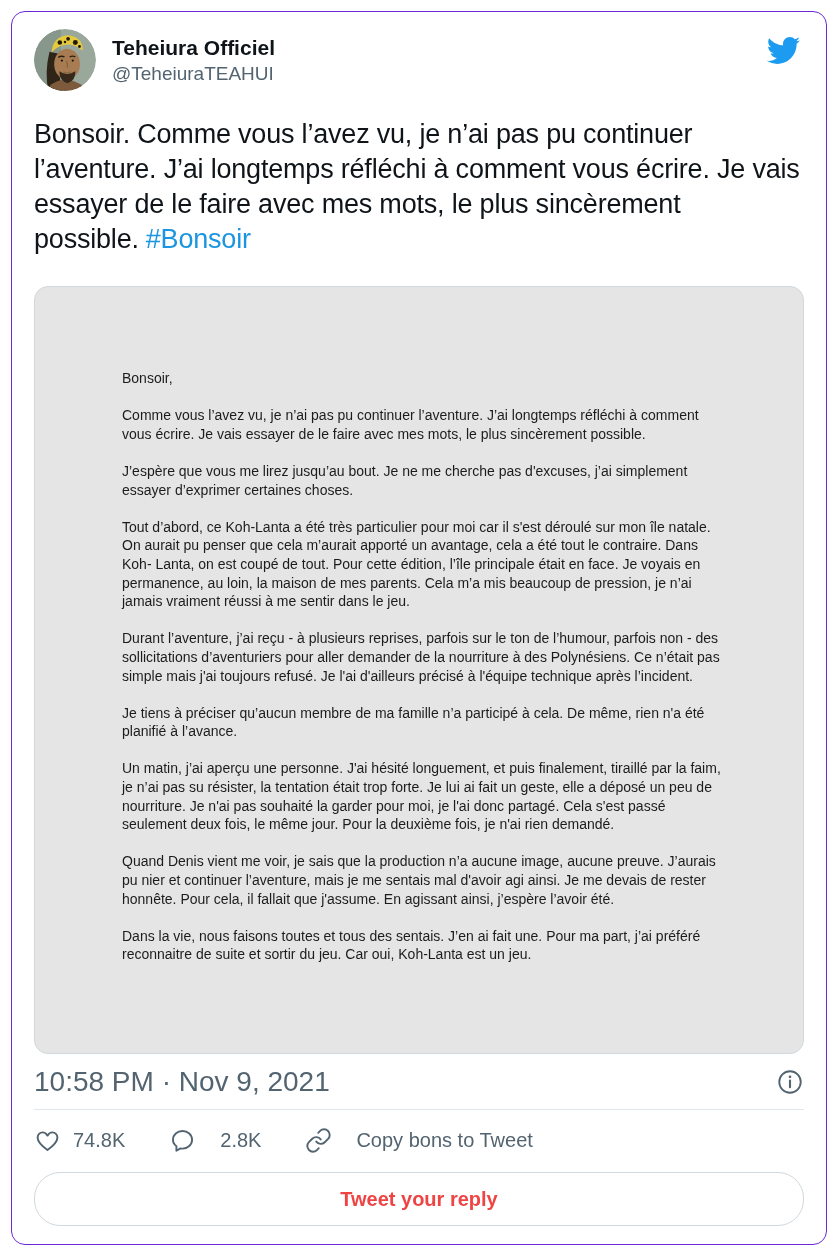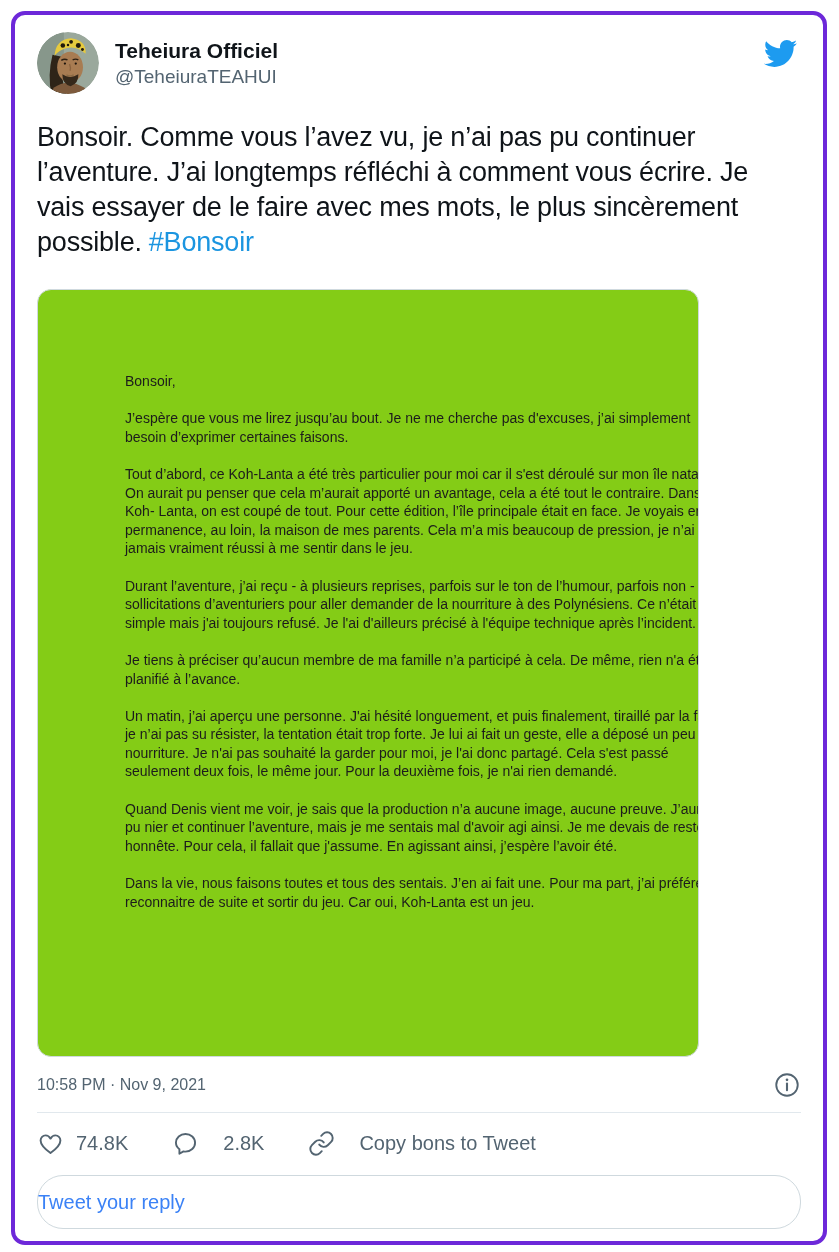--- a/index.html
+++ b/index.html
@@ -1,45 +1,45 @@
 <!DOCTYPE html>
 <html><head>
 <meta charset="utf-8">
 <style>
   html,body{margin:0;padding:0;background:#fff;}
   body{width:839px;height:1252px;position:relative;font-family:"Liberation Sans",sans-serif;-webkit-font-smoothing:antialiased;}
   .card{position:absolute;left:11px;top:11px;width:816px;height:1234px;box-sizing:border-box;
-        border:4px solid #6d28d9;border-radius:14px;background:#fff;padding:17px 22px 0 22px;}
+        border:1px solid #6d28d9;border-radius:14px;background:#fff;padding:17px 22px 0 22px;}
   
   .header{display:flex;align-items:flex-start;}
   .avatar{width:62px;height:62px;border-radius:50%;overflow:hidden;flex:0 0 62px;cursor:pointer;}
   .names{margin-left:16px;padding-top:5px;}
   .display-name{font-size:21px;font-weight:bold;color:#0f1419;line-height:27px;cursor:pointer;}
   .handle{font-size:19px;color:#536471;line-height:25px;cursor:pointer;}
   .bird{margin-left:auto;margin-top:4px;width:42px;height:35px;cursor:pointer;}
   
   .tweet-text{margin-top:26px;font-size:27px;line-height:35px;color:#0f1419;letter-spacing:-0.2px;}
   .hashtag{color:#1b95e0;text-decoration:none;margin-left:7px;cursor:pointer;}
   
-  .media{margin-top:29px;width:662px;height:768px;box-sizing:border-box;border:1px solid #cfd9de;
-         border-radius:14px;overflow:hidden;background:#84cc16;cursor:pointer;}
+  .media{margin-top:29px;width:770px;height:768px;box-sizing:border-box;border:1px solid #cfd9de;
+         border-radius:14px;overflow:hidden;background:#e5e5e5;cursor:pointer;}
   .letter{padding:82px 0 0 87px;width:604px;font-size:14px;line-height:18.6px;color:#1c1c1c;}
   .letter p{margin:0 0 18.6px 0;}
   
-  .meta{display:flex;align-items:center;margin-top:14px;color:#536471;font-size:16px;line-height:26px;}
+  .meta{display:flex;align-items:center;margin-top:14px;color:#536471;font-size:28px;line-height:26px;}
   .info{margin-left:auto;width:28px;height:28px;cursor:pointer;}
   .divider{height:1px;background:#e1e8ed;margin-top:13px;}
   
   .actions{display:flex;align-items:center;margin-top:13px;color:#536471;font-size:20px;height:34px;}
   .act{display:flex;align-items:center;cursor:pointer;}
   .act + .act{margin-left:44px;gap:12px;}
   .act svg{width:27px;height:27px;margin-right:12px;}
   
   .reply-btn{margin-top:15px;height:52px;border:1px solid #cfd9de;border-radius:26px;background:#fff;
-             display:flex;align-items:center;color:#3b82f6;font-weight:normal;
+             display:flex;align-items:center;justify-content:center;color:#ef4444;font-weight:bold;
              font-size:20px;cursor:pointer;}
 </style>
 </head>
 <body>
 
 <div class="card">
 
   <div class="header">
     <div class="avatar">
       <svg viewBox="0 0 60 60" width="62" height="62">
@@ -79,21 +79,22 @@
     </svg>
   </div>
 
   <div class="tweet-text">
     <span>Bonsoir. Comme vous l’avez vu, je n’ai pas pu continuer l’aventure. J’ai longtemps réfléchi à comment vous écrire. Je vais essayer de le faire avec mes mots, le plus sincèrement possible.</span><a class="hashtag">#Bonsoir</a>
   </div>
 
   <div class="media">
     <div class="letter">
       <p>Bonsoir,</p>
-      <p>J’espère que vous me lirez jusqu’au bout. Je ne me cherche pas d'excuses, j’ai simplement besoin d’exprimer certaines faisons.</p>
+      <p>Comme vous l’avez vu, je n’ai pas pu continuer l’aventure. J’ai longtemps réfléchi à comment vous écrire. Je vais essayer de le faire avec mes mots, le plus sincèrement possible.</p>
+      <p>J’espère que vous me lirez jusqu’au bout. Je ne me cherche pas d'excuses, j’ai simplement essayer d’exprimer certaines choses.</p>
       <p>Tout d’abord, ce Koh-Lanta a été très particulier pour moi car il s'est déroulé sur mon île natale. On aurait pu penser que cela m’aurait apporté un avantage, cela a été tout le contraire. Dans Koh- Lanta, on est coupé de tout. Pour cette édition, l’île principale était en face. Je voyais en permanence, au loin, la maison de mes parents. Cela m’a mis beaucoup de pression, je n’ai jamais vraiment réussi à me sentir dans le jeu.</p>
       <p>Durant l’aventure, j’ai reçu - à plusieurs reprises, parfois sur le ton de l’humour, parfois non - des sollicitations d’aventuriers pour aller demander de la nourriture à des Polynésiens. Ce n’était pas simple mais j'ai toujours refusé. Je l'ai d'ailleurs précisé à l'équipe technique après l’incident.</p>
       <p>Je tiens à préciser qu’aucun membre de ma famille n’a participé à cela. De même, rien n'a été planifié à l’avance.</p>
       <p>Un matin, j’ai aperçu une personne. J'ai hésité longuement, et puis finalement, tiraillé par la faim, je n’ai pas su résister, la tentation était trop forte. Je lui ai fait un geste, elle a déposé un peu de nourriture. Je n'ai pas souhaité la garder pour moi, je l'ai donc partagé. Cela s'est passé seulement deux fois, le même jour. Pour la deuxième fois, je n'ai rien demandé.</p>
       <p>Quand Denis vient me voir, je sais que la production n’a aucune image, aucune preuve. J’aurais pu nier et continuer l’aventure, mais je me sentais mal d'avoir agi ainsi. Je me devais de rester honnête. Pour cela, il fallait que j'assume. En agissant ainsi, j’espère l’avoir été.</p>
       <p>Dans la vie, nous faisons toutes et tous des sentais. J’en ai fait une. Pour ma part, j’ai préféré reconnaitre de suite et sortir du jeu. Car oui, Koh-Lanta est un jeu.</p>
     </div>
   </div>
 
   <div class="meta">

